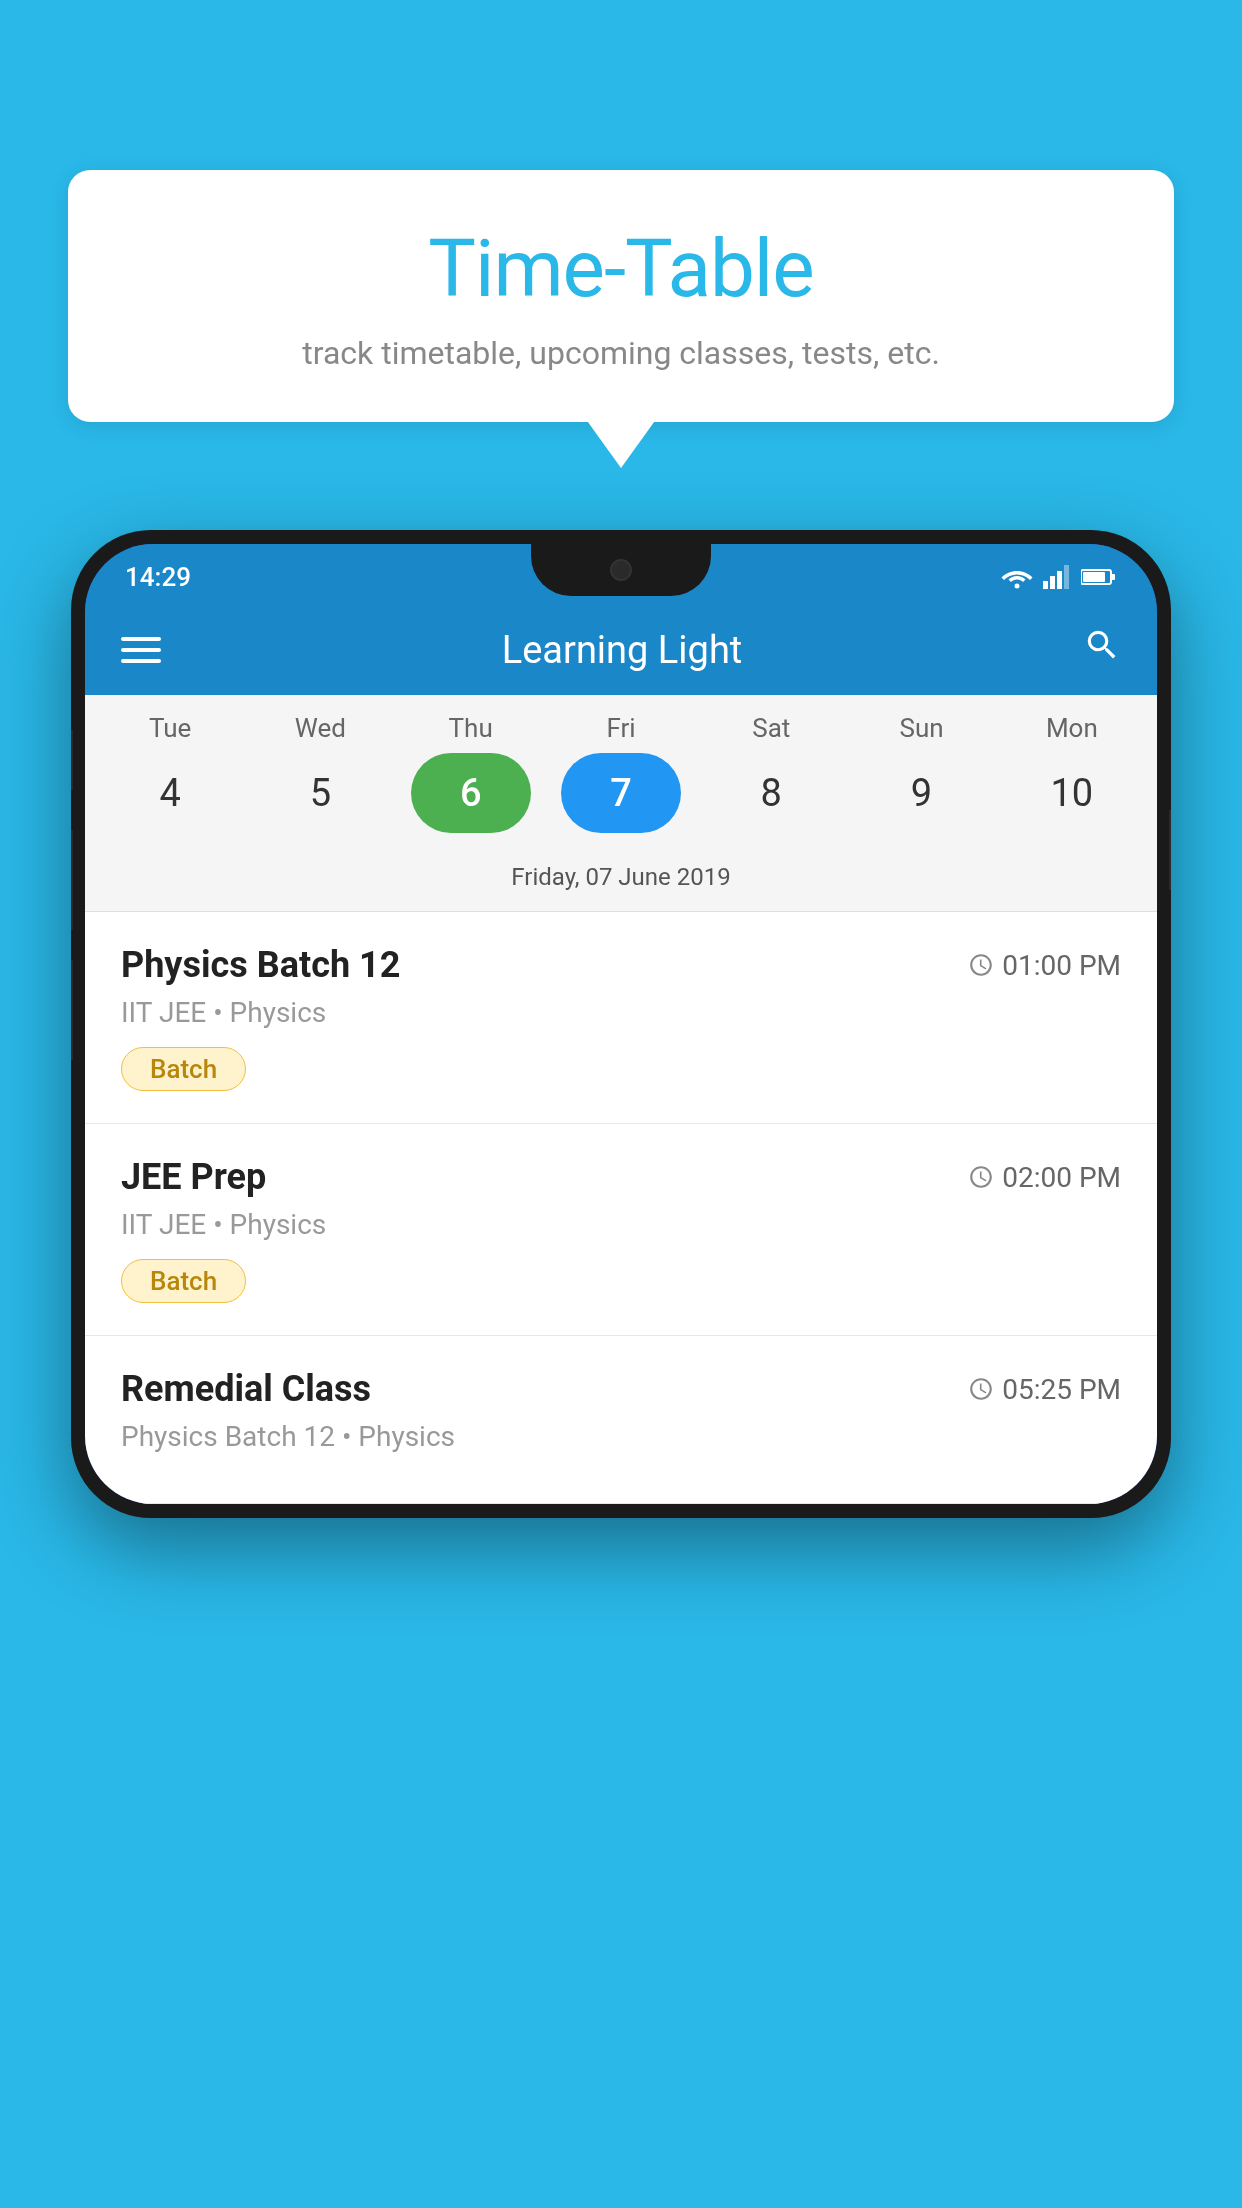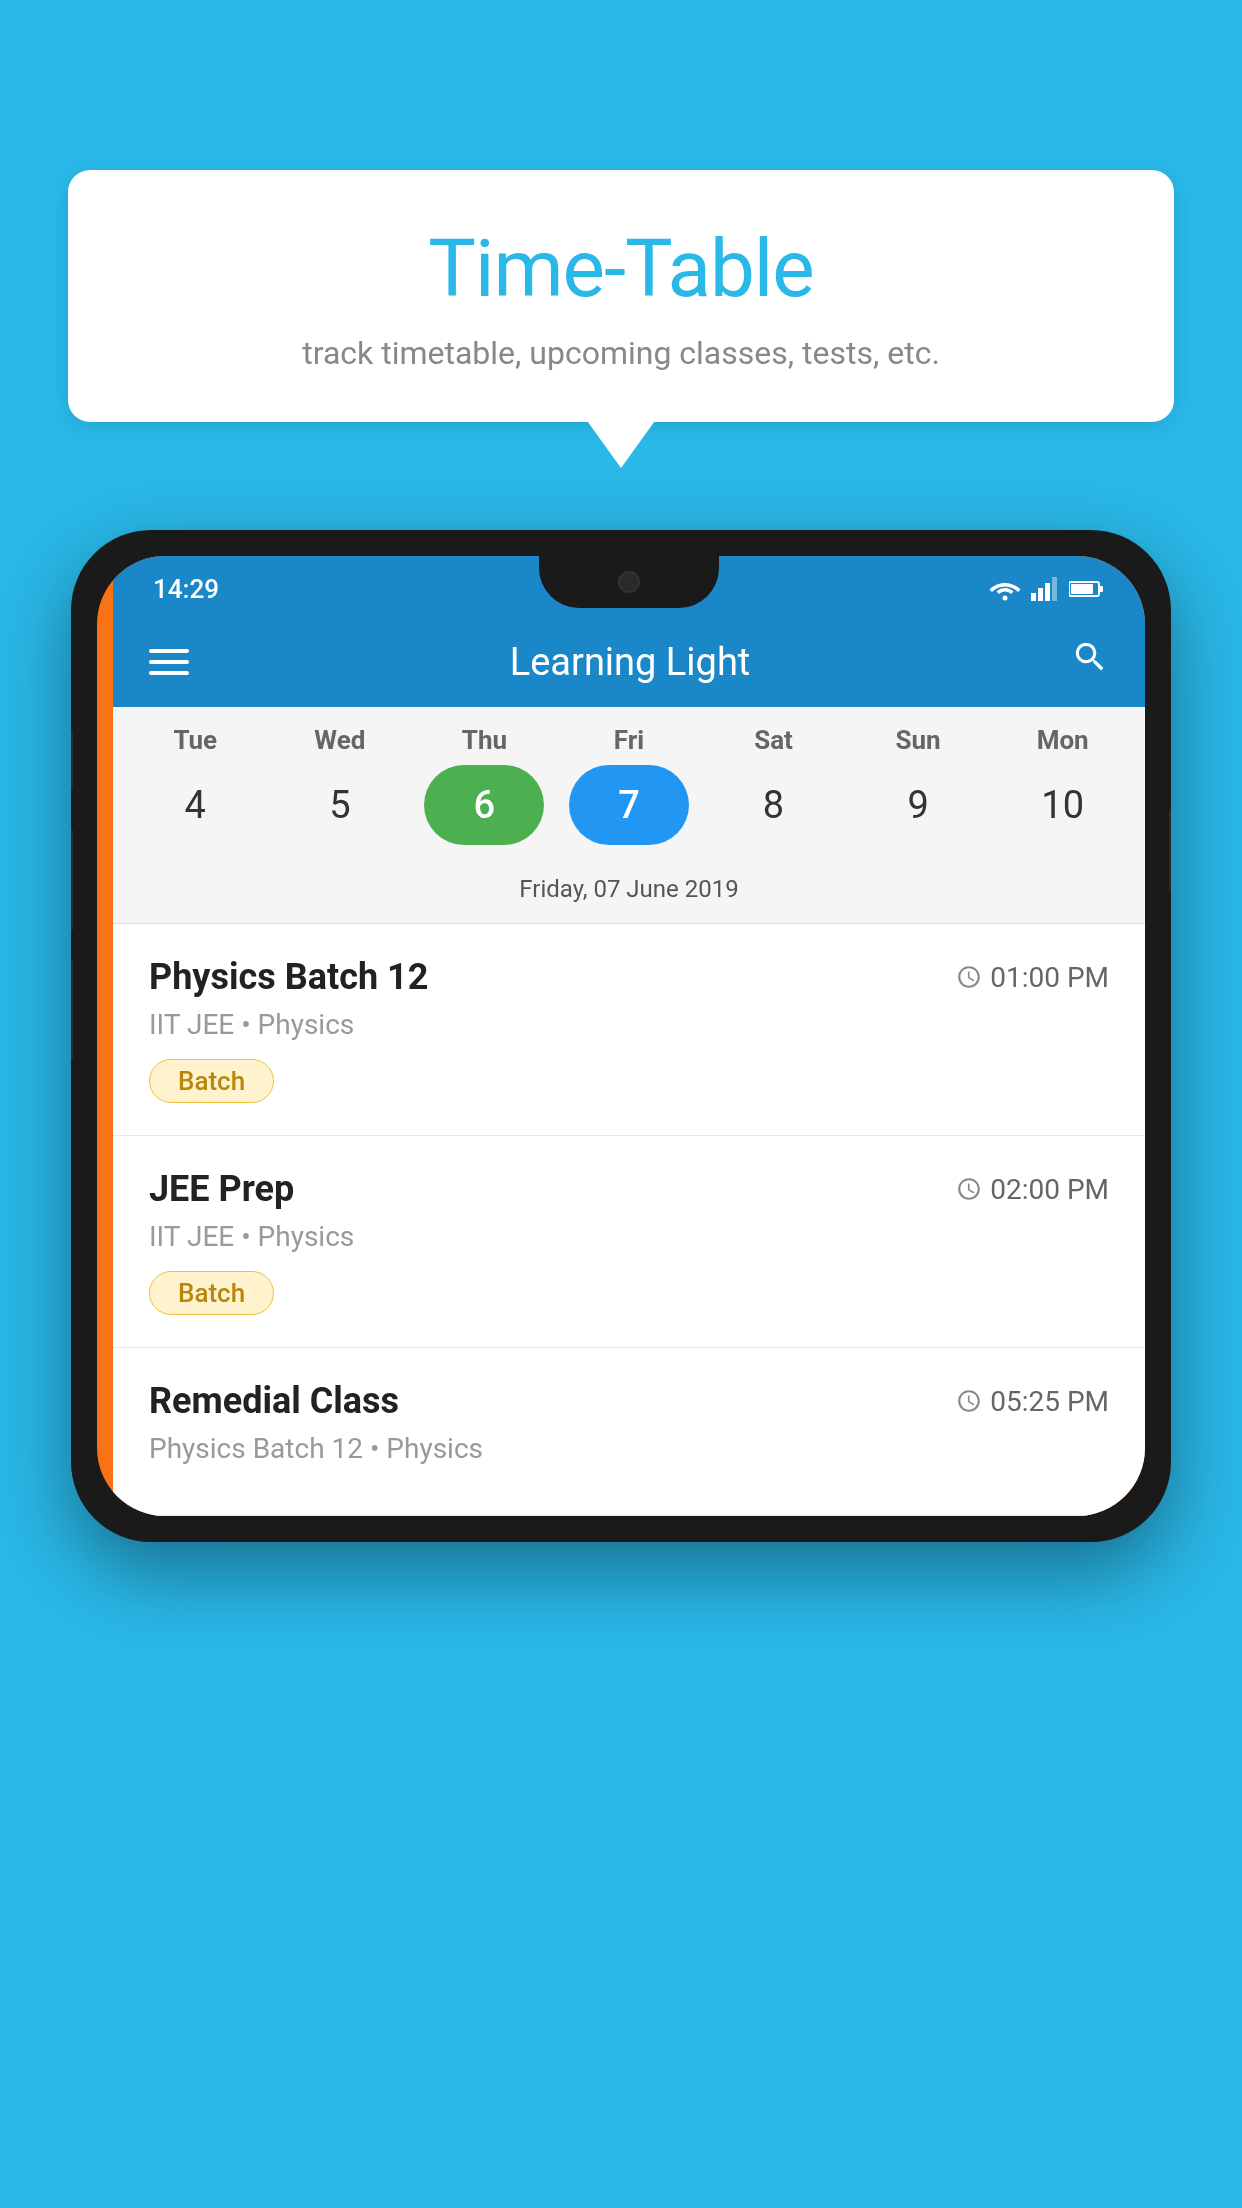--- a/index.html
+++ b/index.html
@@ -67,25 +67,24 @@
       background: #1a1a1a;
       border-radius: 80px;
       padding: 0;
       position: relative;
       overflow: hidden;
       box-shadow: 0 30px 80px rgba(0,0,0,0.4);
     }
 
     
     .phone-inner {
-      margin: 26px;
+      margin: 14px;
       border-radius: 68px;
       overflow: hidden;
-      background: #f97316;
-      padding-left: 16px;
+      background: #1d4ed8;
     }
 
     
     .status-bar {
       background: #1a87c9;
       display: flex;
       align-items: center;
       justify-content: space-between;
       padding: 18px 40px 12px;
       position: relative;
@@ -171,21 +170,20 @@
     .calendar-header {
       background: #f5f5f5;
       padding: 18px 0 0;
     }
 
     .day-labels {
       display: flex;
       justify-content: space-around;
       padding: 0 10px;
       margin-bottom: 10px;
-      font-weight: bold;
     }
 
     .day-label {
       font-size: 26px;
       color: #666;
       text-align: center;
       width: 120px;
     }
 
     .day-numbers {

